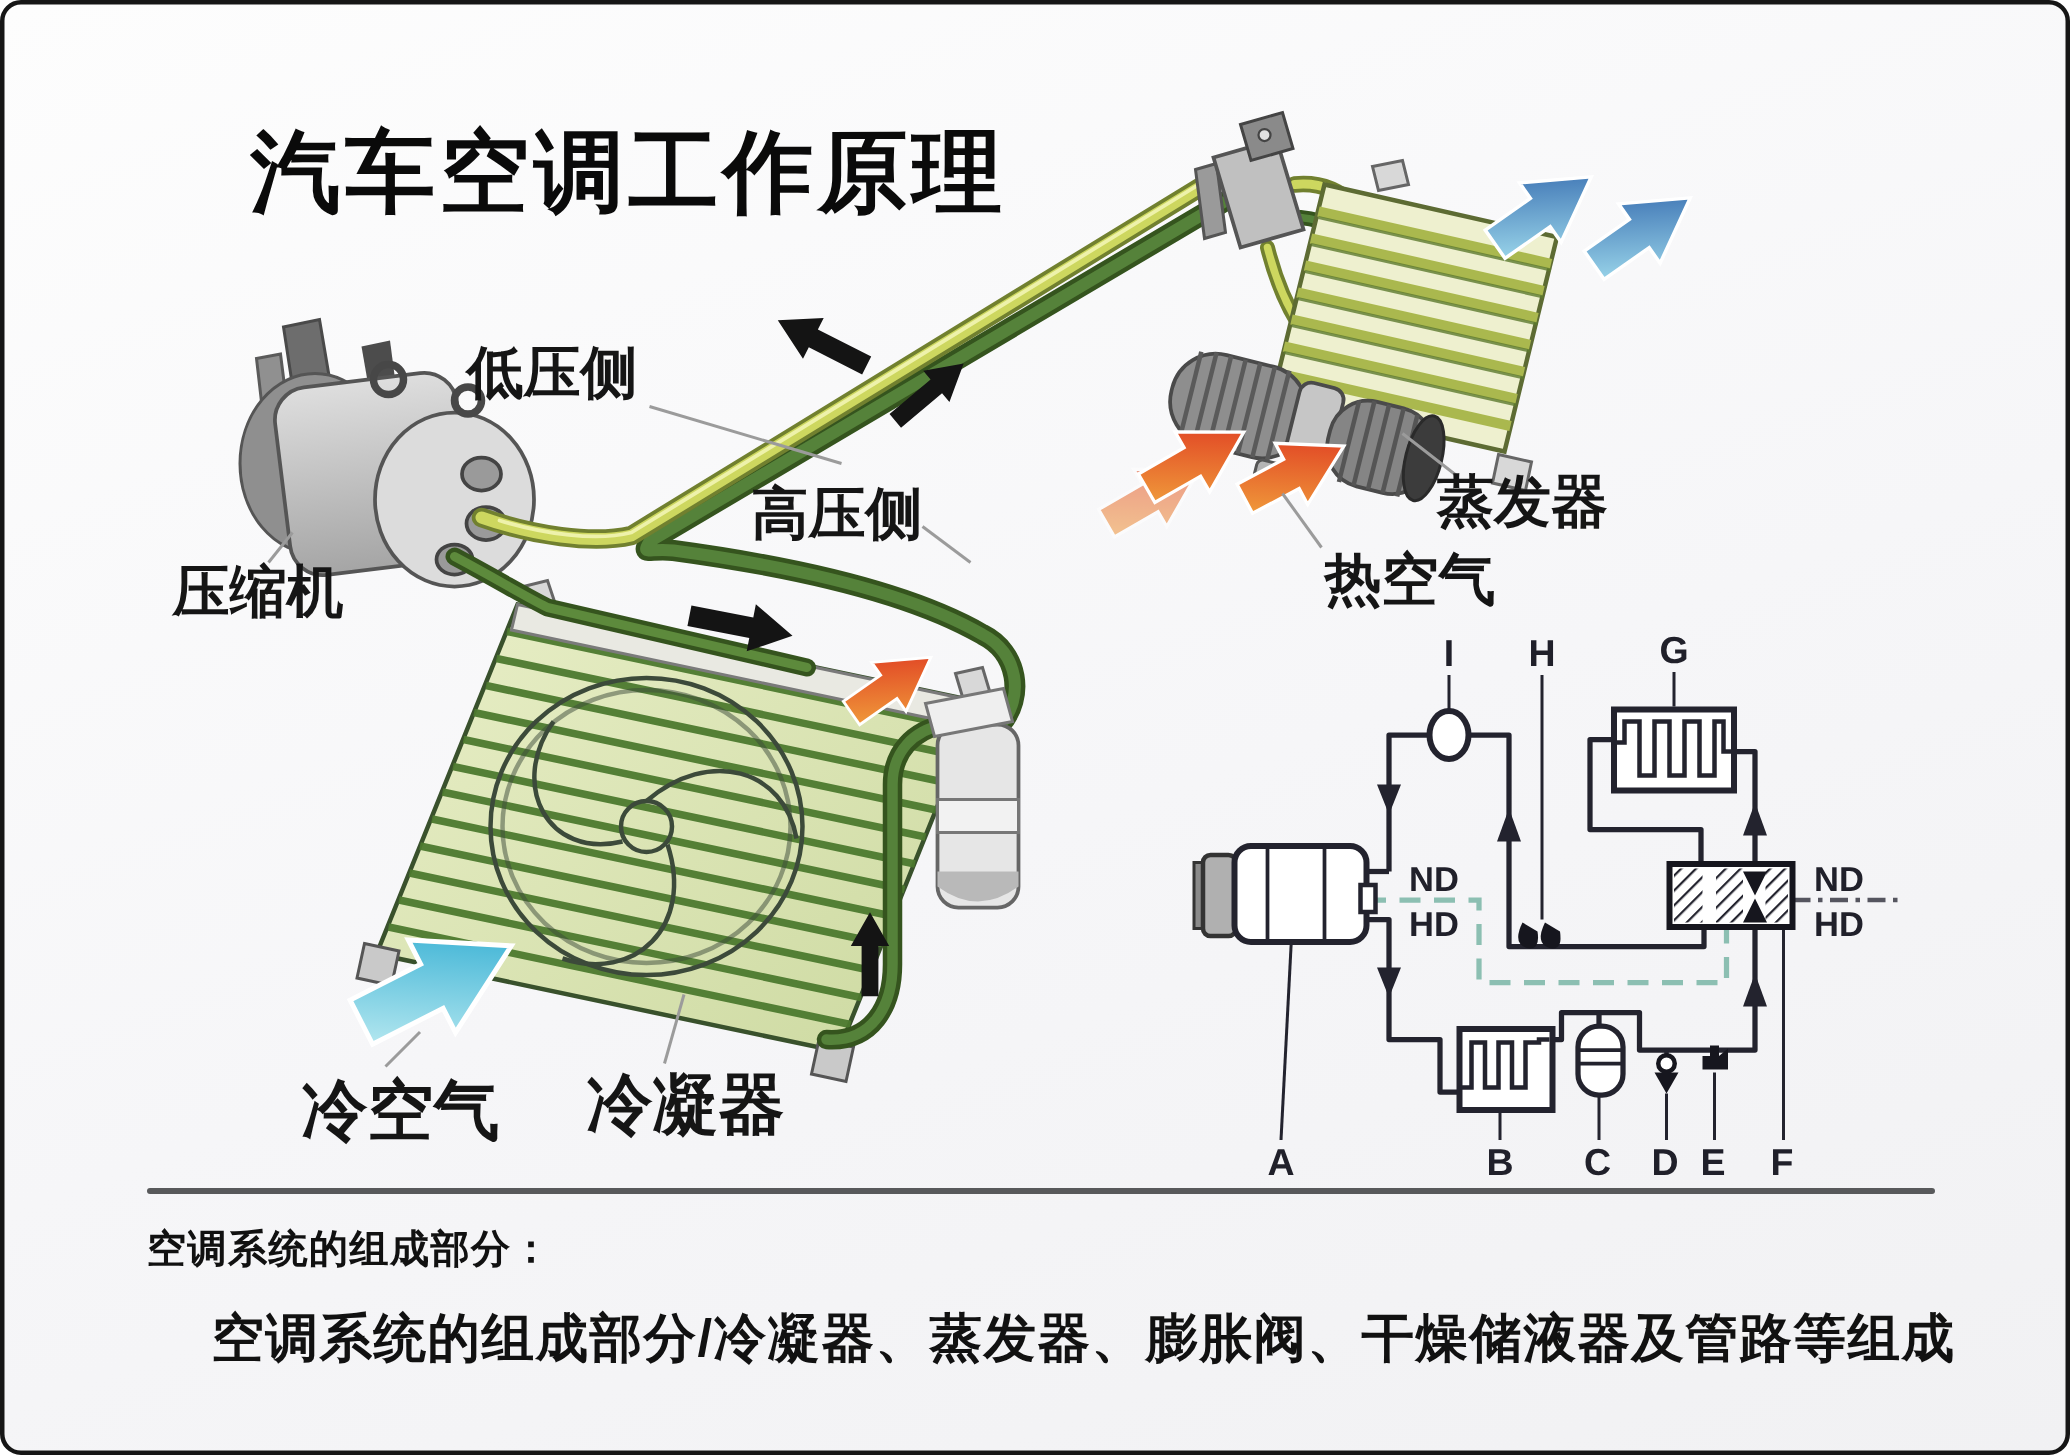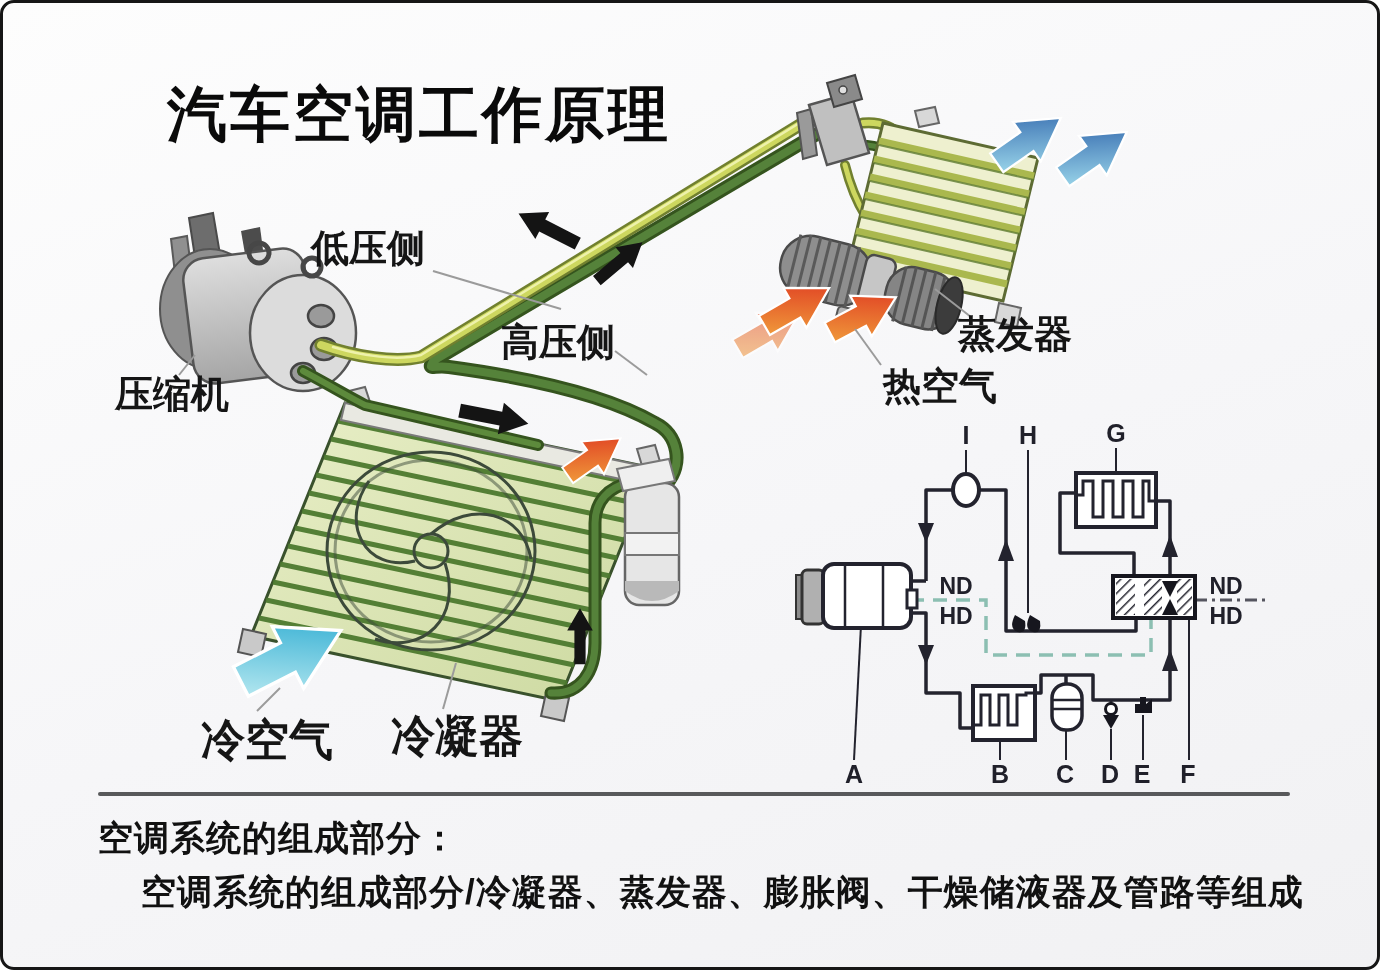--- a/index.html
+++ b/index.html
@@ -1,21 +1,21 @@
 <!DOCTYPE html>
 <html><head>
 <meta charset="utf-8">
 <style>
   html,body{margin:0;padding:0;background:#fff;width:1380px;height:970px;overflow:hidden;
     font-family:"Liberation Sans", sans-serif;}
   .card{position:absolute;left:0;top:0;width:1374px;height:964px;background:linear-gradient(160deg,#fdfdfd 0%,#f6f6f8 55%,#f1f1f3 100%);
     border:3px solid #161616;border-radius:14px;}
   .title{position:absolute;left:124px;top:72px;font-size:60px;font-weight:900;color:#0a0a0a;letter-spacing:3px;margin-left:40px;}
   .sep{position:absolute;left:95px;top:789px;width:1192px;height:4px;background:#58595b;border-radius:2px;}
-  .foot-head{position:absolute;left:95px;top:812px;font-size:35px;font-weight:900;color:#111;letter-spacing:1px;}
+  .foot-head{position:absolute;left:95px;top:812px;font-size:26px;font-weight:900;color:#111;letter-spacing:1px;}
   .foot-body{position:absolute;left:138px;top:866px;font-size:35px;font-weight:900;color:#111;letter-spacing:1px;}
   svg text.lbl{font-family:"Liberation Sans",sans-serif;font-weight:900;fill:#151515;}
   svg text.sch{font-family:"Liberation Sans",sans-serif;font-weight:bold;fill:#20202a;}
 </style>
 </head>
 <body>
 
 <div class="card">
 
   <div class="title">汽车空调工作原理</div>

